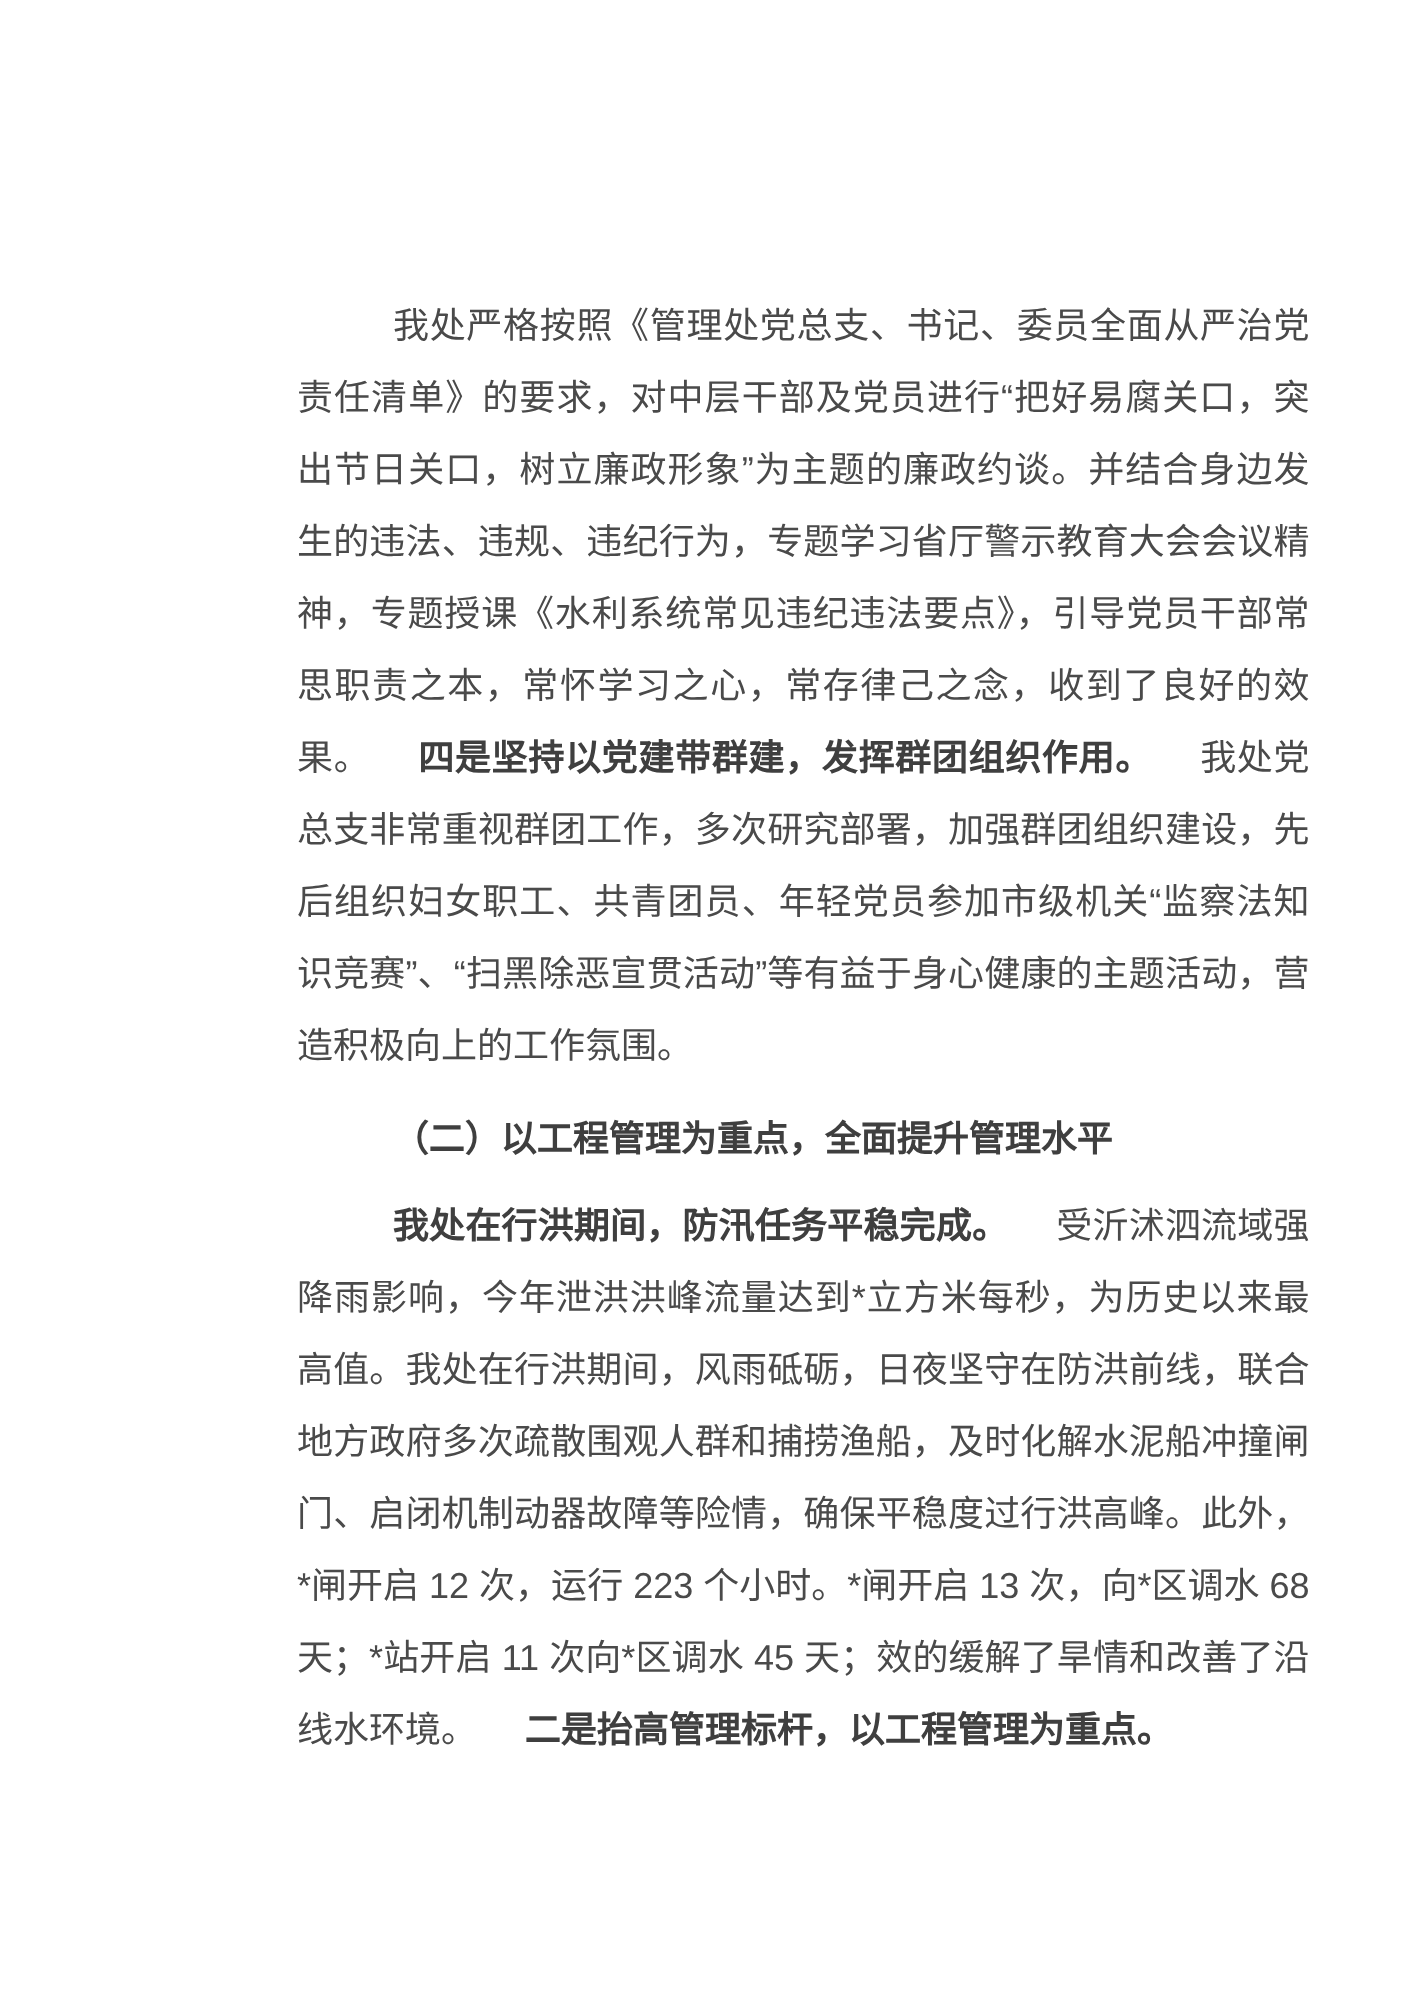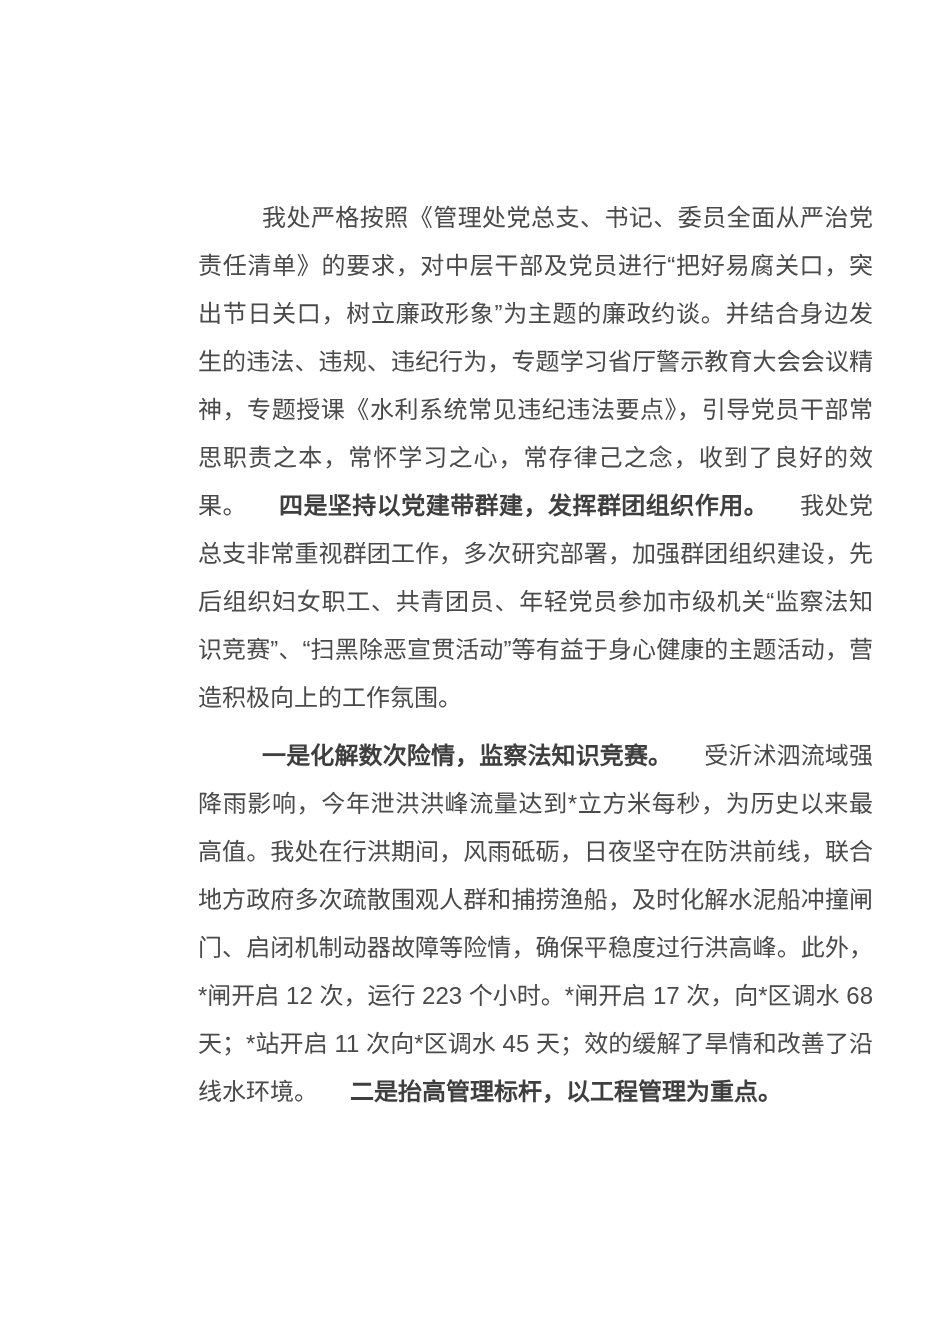--- a/index.html
+++ b/index.html
@@ -48,15 +48,16 @@
   .run-normal {
     font-weight: 400;
   }
 </style>
 </head>
 <body>
 
 <div class="page">
   <div class="doc-content" id="doc-content">
       <p class="para"><span class="run-normal">我处严格按照《管理处党总支、书记、委员全面从严治党责任清单》的要求，对中层干部及党员进行“把好易腐关口，突出节日关口，树立廉政形象”为主题的廉政约谈。并结合身边发生的违法、违规、违纪行为，专题学习省厅警示教育大会会议精神，专题授课《水利系统常见违纪违法要点》，引导党员干部常思职责之本，常怀学习之心，常存律己之念，收到了良好的效果。</span><span class="run-bold">四是坚持以党建带群建，发挥群团组织作用。</span><span class="run-normal">我处党总支非常重视群团工作，多次研究部署，加强群团组织建设，先后组织妇女职工、共青团员、年轻党员参加市级机关“监察法知识竞赛”、“扫黑除恶宣贯活动”等有益于身心健康的主题活动，营造积极向上的工作氛围。</span></p>
-      <p class="para"><span class="run-bold">一是化解数次险情，监察法知识竞赛。</span><span class="run-normal">受沂沭泗流域强降雨影响，今年泄洪洪峰流量达到*立方米每秒，为历史以来最高值。我处在行洪期间，风雨砥砺，日夜坚守在防洪前线，联合地方政府多次疏散围观人群和捕捞渔船，及时化解水泥船冲撞闸门、启闭机制动器故障等险情，确保平稳度过行洪高峰。此外，*闸开启 12 次，运行 223 个小时。*闸开启 17 次，向*区调水 68 天；*站开启 11 次向*区调水 45 天；效的缓解了旱情和改善了沿线水环境。</span><span class="run-bold">二是抬高管理标杆，以工程管理为重点。</span></p>
+      <p class="heading"><span class="run-bold">（二）以工程管理为重点，全面提升管理水平</span></p>
+      <p class="para"><span class="run-bold">我处在行洪期间，防汛任务平稳完成。</span><span class="run-normal">受沂沭泗流域强降雨影响，今年泄洪洪峰流量达到*立方米每秒，为历史以来最高值。我处在行洪期间，风雨砥砺，日夜坚守在防洪前线，联合地方政府多次疏散围观人群和捕捞渔船，及时化解水泥船冲撞闸门、启闭机制动器故障等险情，确保平稳度过行洪高峰。此外，*闸开启 12 次，运行 223 个小时。*闸开启 13 次，向*区调水 68 天；*站开启 11 次向*区调水 45 天；效的缓解了旱情和改善了沿线水环境。</span><span class="run-bold">二是抬高管理标杆，以工程管理为重点。</span></p>
     </div>
 </div>
 
 </body></html>

